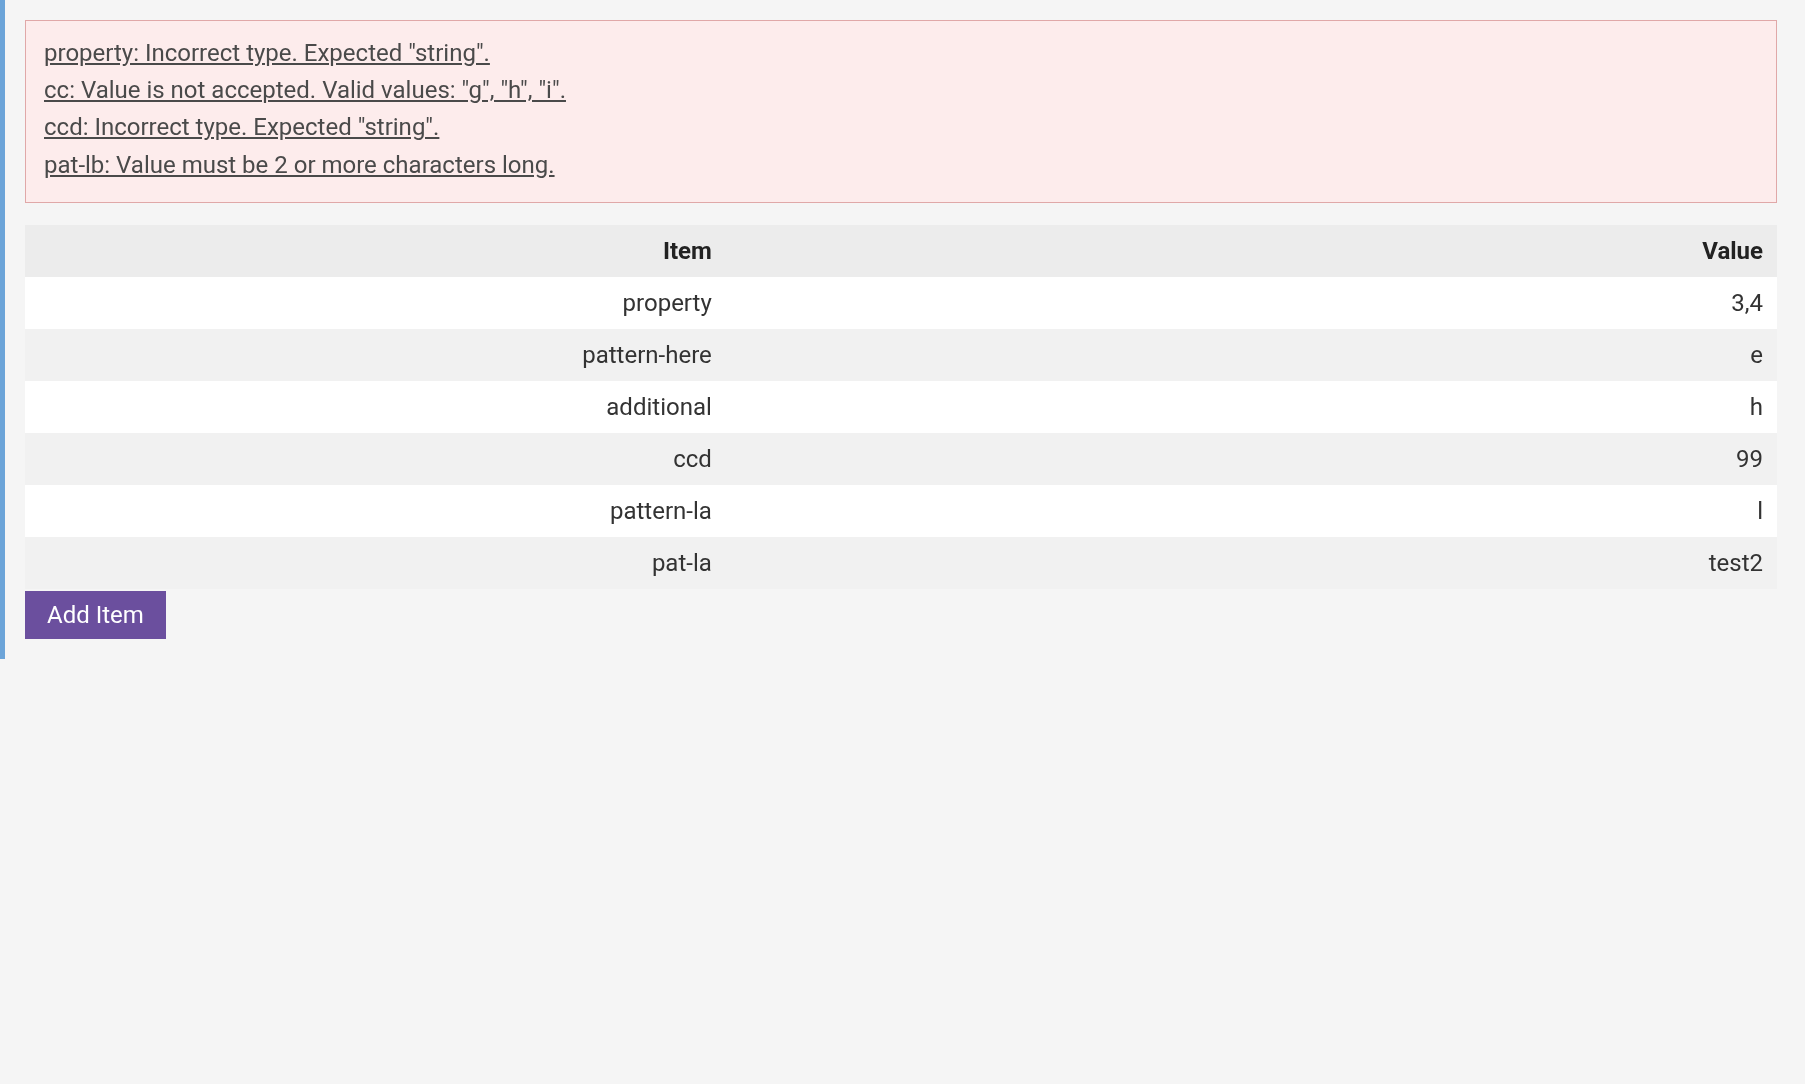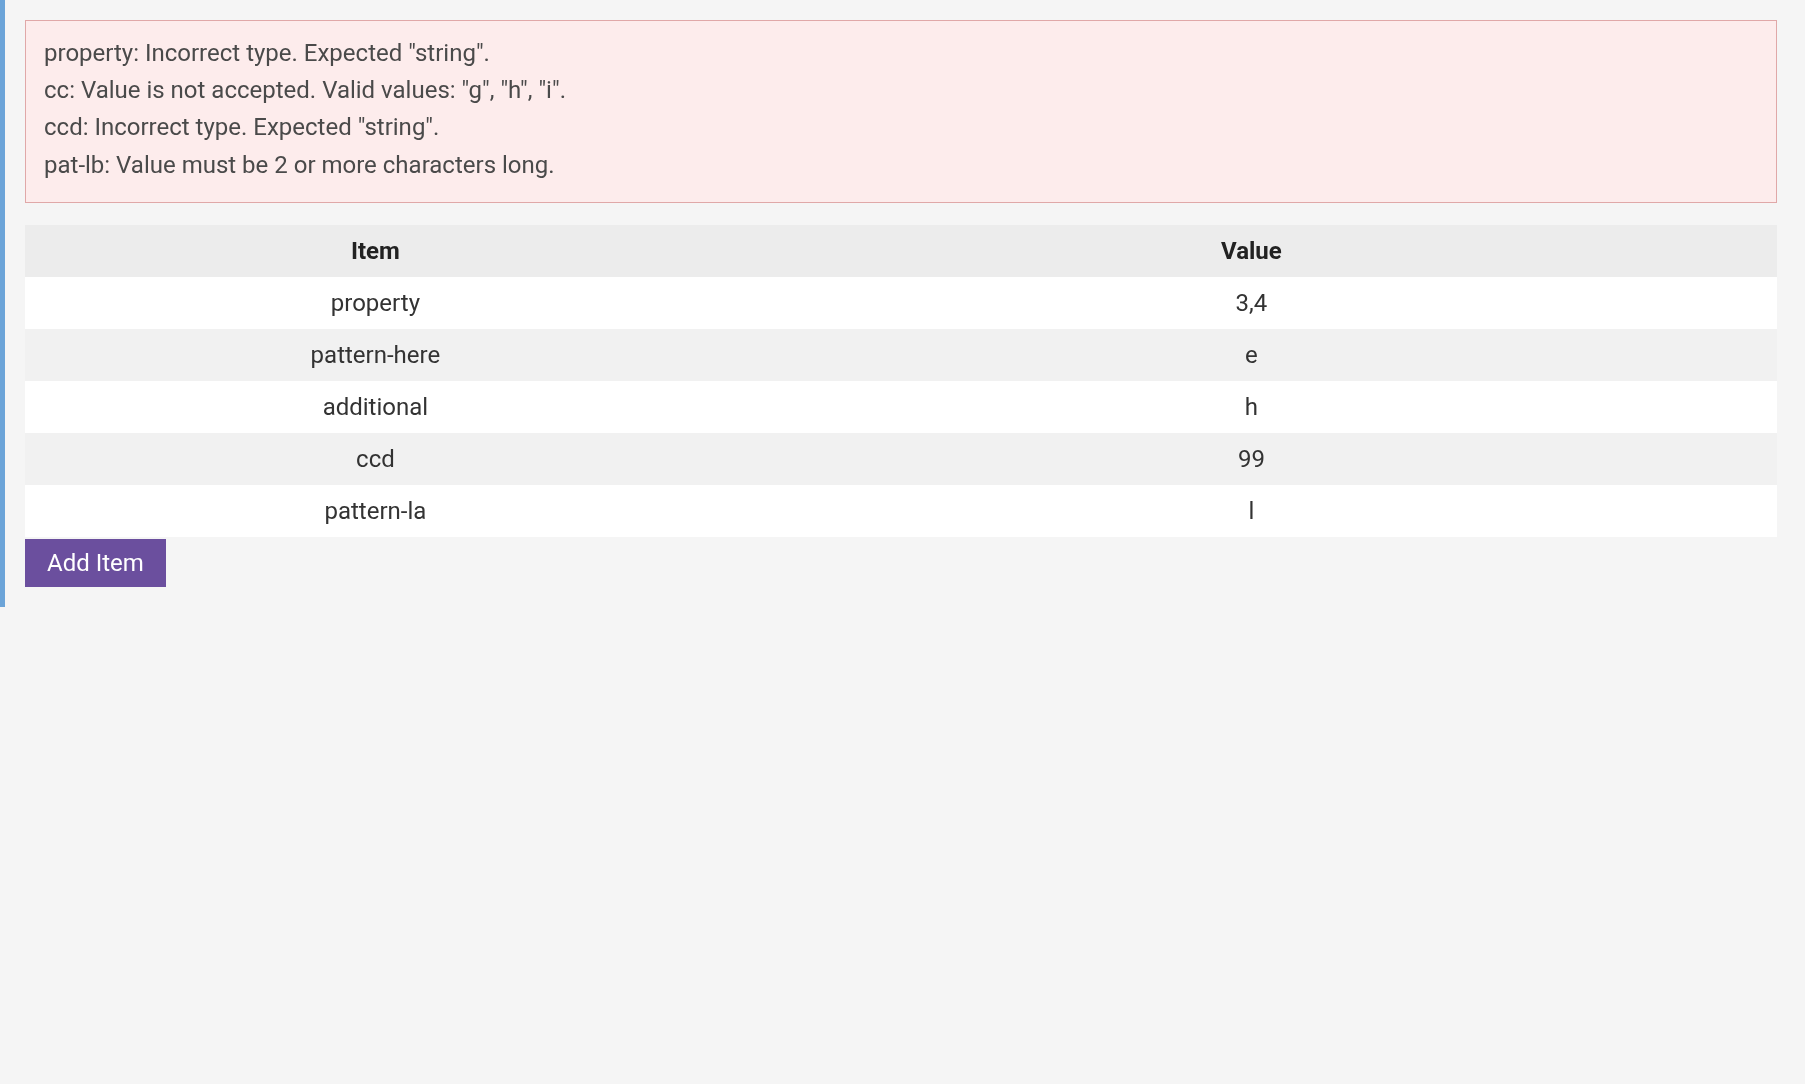--- a/index.html
+++ b/index.html
@@ -19,29 +19,30 @@
       padding: 20px 28px 20px 20px;
       margin: 0;
     }
     .error-box {
       border: 1px solid #e0a8a8;
       background: #fdecec;
       padding: 14px 18px 18px 18px;
       margin-bottom: 22px;
       color: #4a4a4a;
       line-height: 1.55;
+      text-decoration: underline;
     }
     .error-line { display: block; }
     table.kv {
       width: 100%;
       border-collapse: collapse;
       table-layout: fixed;
     }
     table.kv th, table.kv td {
-      text-align: center;
+      text-align: right;
       padding: 12px 14px;
       vertical-align: middle;
     }
     table.kv thead th {
       background: #ececec;
       font-weight: 700;
       color: #222;
     }
     table.kv tbody tr:nth-child(odd)  td { background: #ffffff; }
     table.kv tbody tr:nth-child(even) td { background: #f1f1f1; }
@@ -97,19 +98,23 @@
             <td>h</td>
           </tr>
           <tr>
             <td>ccd</td>
             <td>99</td>
           </tr>
           <tr>
             <td>pattern-la</td>
             <td>l</td>
           </tr>
+          <tr>
+            <td>pat-la</td>
+            <td>test2</td>
+          </tr>
         </tbody>
     </table>
 
     <button class="add-btn">Add Item</button>
 
   </div>
 </div>
 
 </body></html>

